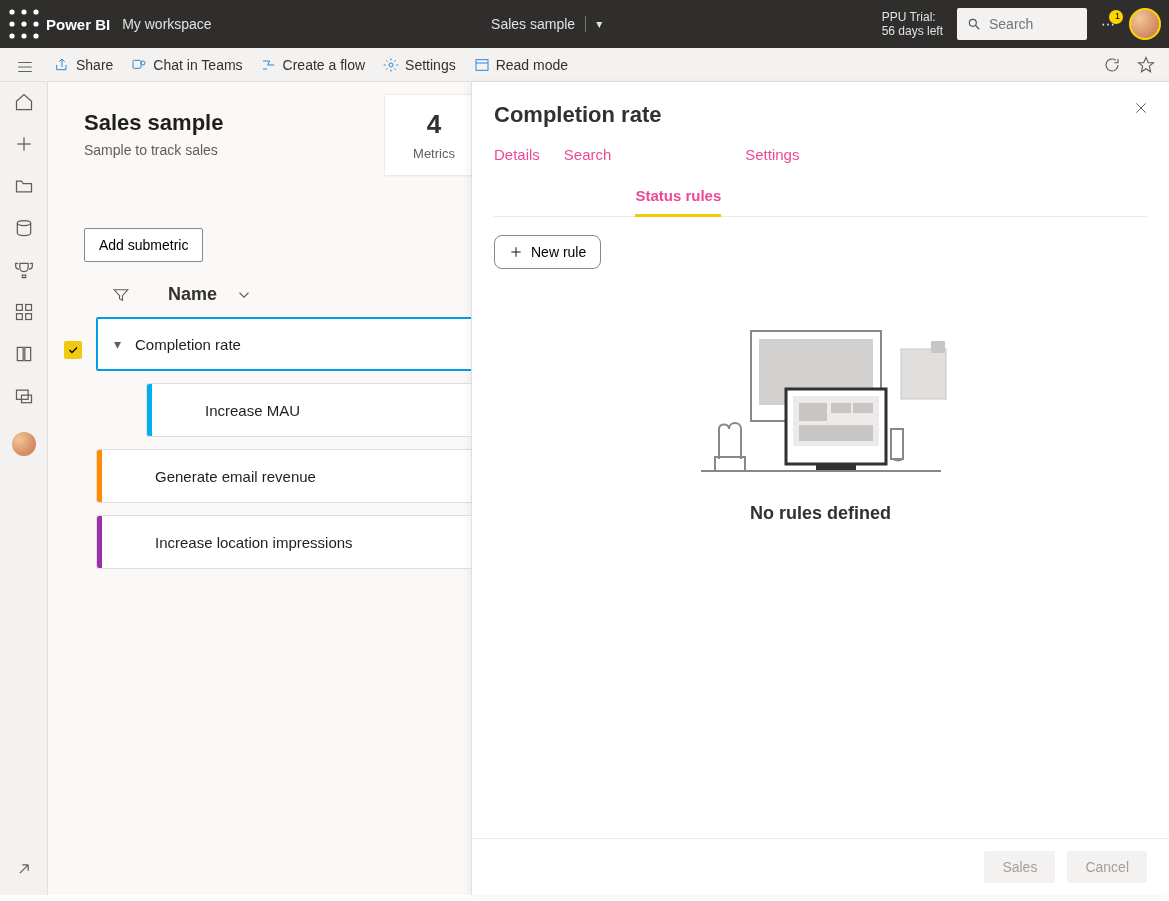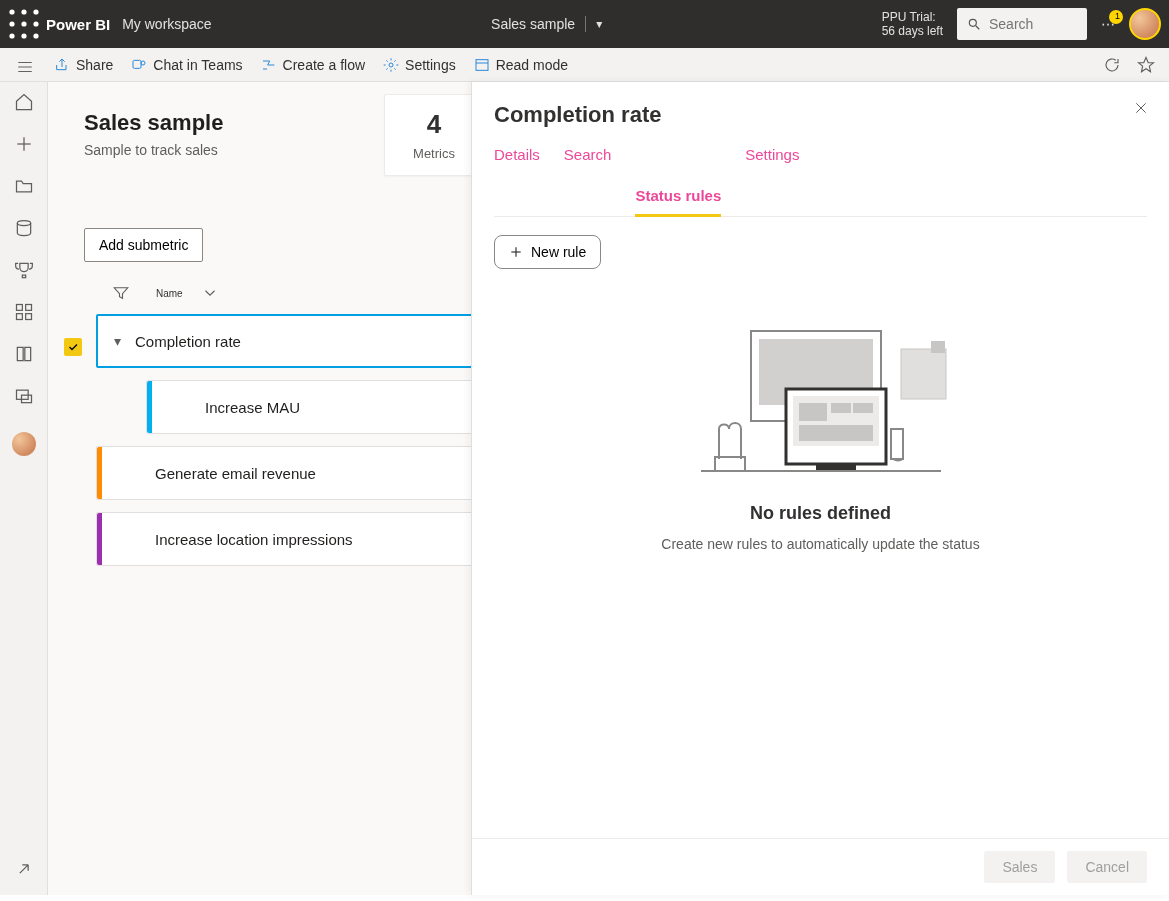--- a/index.html
+++ b/index.html
@@ -51,21 +51,21 @@
 .kpi .lbl { font-size: 13px; color: #605e5c; margin-top: 6px; }
 .kpi.cut { overflow: hidden; width: 42px; padding: 14px 0 14px 8px; text-align: left; }
 
 .actions { margin-top: 70px; display: flex; gap: 12px; }
 .btn-yellow { background: #f2c811; border: none; padding: 8px 14px; font-size: 14px; font-weight: 600; display: flex; align-items: center; gap: 6px; cursor: pointer; border-radius: 2px; }
 .btn-yellow svg { width: 16px; height: 16px; stroke: #000; stroke-width: 2; }
 .btn-outline { background: #fff; border: 1px solid #8a8886; padding: 8px 14px; font-size: 14px; cursor: pointer; border-radius: 2px; }
 
 .table-head { margin-top: 22px; display: flex; align-items: center; gap: 18px; padding-left: 28px; }
 .table-head svg { width: 18px; height: 18px; stroke: #605e5c; fill: none; stroke-width: 1.5; }
-.th-name { font-weight: 400; font-size: 10px; color: #323130; margin-left: 8px; }
+.th-name { font-weight: 700; font-size: 18px; color: #323130; margin-left: 20px; }
 
 .rows { margin-top: 12px; }
 .row-wrap { display: flex; align-items: stretch; margin-left: -22px; }
 .row-check { width: 22px; display: flex; align-items: center; justify-content: center; }
 .checkbox { width: 18px; height: 18px; background: #f2c811; border-radius: 2px; display: flex; align-items: center; justify-content: center; }
 .checkbox svg { width: 12px; height: 12px; stroke: #000; stroke-width: 2.5; fill: none; }
 .metric-row { flex: 1; background: #fff; border: 1px solid #e1dfdd; border-radius: 2px; height: 54px; display: flex; align-items: center; padding-left: 16px; position: relative; margin-bottom: 12px; margin-left: 12px; cursor: pointer; }
 .metric-row.selected { border: 2px solid #009fe3; }
 .accent { position: absolute; left: 0; top: 0; bottom: 0; width: 5px; border-radius: 2px 0 0 2px; }
 .metric-row .chev { margin-right: 14px; color: #605e5c; }
@@ -335,21 +335,20 @@
             <rect x="108" y="106" width="74" height="16" fill="#c8c6c4"></rect>
             <rect x="125" y="145" width="40" height="6" fill="#323130"></rect>
             <rect x="210" y="30" width="45" height="50" fill="#e1dfdd" stroke="#c8c6c4"></rect>
             <rect x="240" y="22" width="14" height="12" fill="#c8c6c4"></rect>
             <path d="M200 110h12v30h-12z M202 140a10 10 0 0 0 10 0" fill="none" stroke="#8a8886" stroke-width="2"></path>
             <path d="M28 140v-30c0-6 10-6 10 0M38 110c0-8 12-8 12 0v30" fill="none" stroke="#8a8886" stroke-width="2"></path>
             <rect x="24" y="138" width="30" height="14" fill="none" stroke="#8a8886" stroke-width="2"></rect>
             <line x1="10" y1="152" x2="250" y2="152" stroke="#8a8886" stroke-width="2"></line>
           </svg>
           <div class="empty-title">No rules defined</div>
-          <div class="empty-sub">Create new rules to automatically update the status</div>
         </div>
       </div>
       <div class="panel-foot">
         <button class="btn-foot">Sales</button>
         <button class="btn-foot">Cancel</button>
       </div>
     </div>
   </div>
 </div>
 

